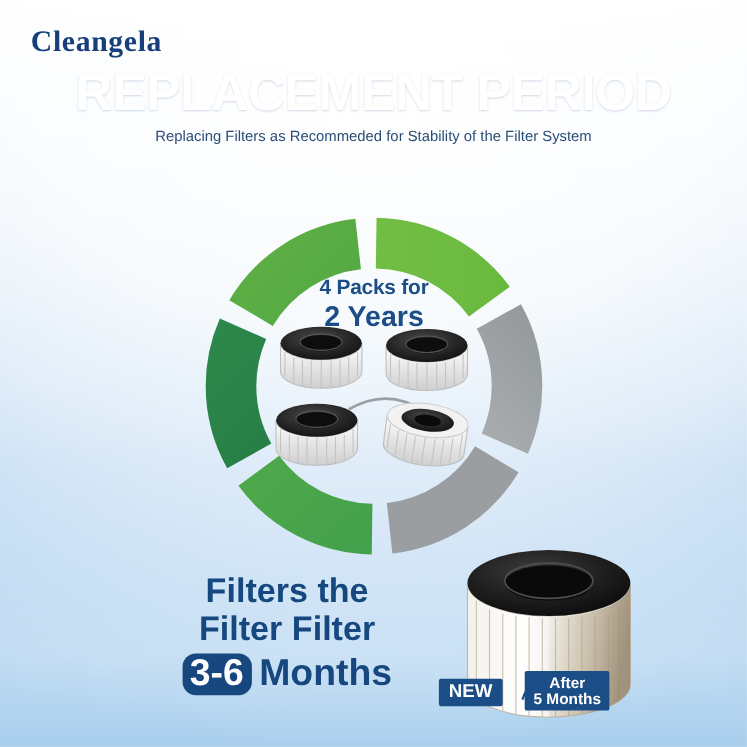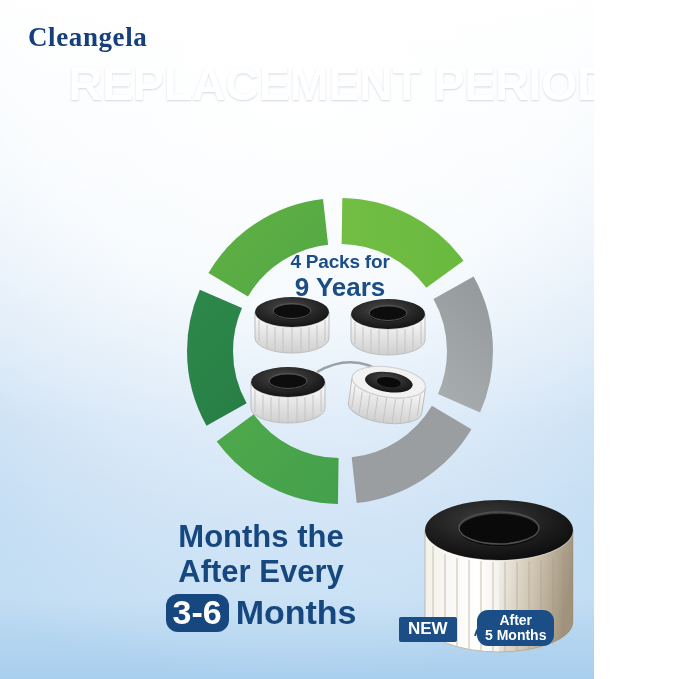--- a/index.html
+++ b/index.html
@@ -2,21 +2,21 @@
 <html><head>
 <meta charset="utf-8">
 <style>
   html,body{margin:0;padding:0;}
   body{
     width:679px;height:679px;overflow:hidden;
     font-family:"Liberation Sans", sans-serif;
     background:#ffffff;
   }
   #page{
-    position:relative;width:594px;height:679px;
+    position:relative;width:679px;height:679px;
     background:
       radial-gradient(ellipse 120% 90% at 50% 10%, #ffffff 0%, #f4f9fd 38%, #dceaf8 62%, #bcd9f2 85%, #a9cfee 100%);
     overflow:hidden;
     text-decoration:underline;
   }
   
   #page:before{
     content:"";position:absolute;left:0;top:0;width:679px;height:679px;
     background:linear-gradient(180deg, rgba(255,255,255,.95) 0%, rgba(255,255,255,.55) 22%, rgba(255,255,255,.15) 45%, rgba(255,255,255,.0) 62%, rgba(255,255,255,.25) 88%, rgba(255,255,255,.0) 100%);
     pointer-events:none;
@@ -68,30 +68,31 @@
   }
   .bl .rest{color:#16487f;margin-left:7px;}
 
   
   .product{position:absolute;left:405px;top:488px;width:200px;height:185px;}
   .badge{
     position:absolute;font-weight:bold;color:#ffffff;font-size:17px;
     background:#1b4d86;padding:2px 9px 3px 9px;border-radius:2px;
   }
   .badge.new{left:-6px;top:129px;}
-  .badge.after{left:72px;top:122px;font-size:14px;line-height:1.05;text-align:center;padding:3px 8px 4px 8px;border-radius:11px;}
+  .badge.after{left:72px;top:122px;font-size:14px;line-height:1.05;text-align:center;padding:3px 8px 4px 8px;}
 </style>
 </head>
 <body>
 
 <div id="page">
 
   <div class="brand">Cleangela</div>
 
   <div class="headline">REPLACEMENT PERIOD</div>
+  <div class="subhead">Replacing Filters as Recommeded for Stability of the Filter System</div>
 
   <div class="donut-wrap">
     <svg width="342" height="342" viewBox="0 0 342 342">
       <defs>
         <linearGradient id="gGray" x1="0" y1="0" x2="1" y2="1">
           <stop offset="0%" stop-color="#cfd3d5"></stop>
           <stop offset="100%" stop-color="#8e9396"></stop>
         </linearGradient>
         <linearGradient id="gGreenTop" x1="0" y1="0" x2="0" y2="1">
           <stop offset="0%" stop-color="#7cc24a"></stop>
@@ -126,21 +127,21 @@
         <circle r="130" cx="171" cy="171" stroke="url(#gGreenBR)" stroke-dasharray="120 697" stroke-dashoffset="-410" transform="rotate(-90 171 171)"></circle>
 
         <circle r="130" cx="171" cy="171" stroke="url(#gGreenBL)" stroke-dasharray="120 697" stroke-dashoffset="-546" transform="rotate(-90 171 171)"></circle>
 
         <circle r="130" cx="171" cy="171" stroke="url(#gGreenLeft)" stroke-dasharray="120 697" stroke-dashoffset="-682" transform="rotate(-90 171 171)"></circle>
       </g>
     </svg>
 
     <div class="donut-label">
       <span class="l1">4 Packs for</span>
-      <span class="l2">9 Years</span>
+      <span class="l2">2 Years</span>
     </div>
 
     <div class="filters">
       <svg width="190" height="145" viewBox="0 0 190 145">
         <defs>
           <linearGradient id="pleat" x1="0" y1="0" x2="0" y2="1">
             <stop offset="0%" stop-color="#ffffff"></stop>
             <stop offset="50%" stop-color="#e6e6e6"></stop>
             <stop offset="100%" stop-color="#cfcfcf"></stop>
           </linearGradient>
@@ -222,22 +223,22 @@
             <line x1="157" y1="107" x2="157" y2="131"></line>
               <line x1="165" y1="105" x2="165" y2="128"></line>
             <line x1="173" y1="100" x2="173" y2="122"></line>
           </g>
         </g>
       </svg>
     </div>
   </div>
 
   <div class="bl">
-    <span class="r1">Months the</span>
-    <span class="r2">After Every</span>
+    <span class="r1">Filters the</span>
+    <span class="r2">Filter Filter</span>
     <span class="r3">
       <span class="hl">3-6</span><span class="rest">Months</span>
     </span>
   </div>
 
   <div class="product">
     <svg width="200" height="185" viewBox="0 0 200 185">
       <defs>
         <linearGradient id="bodyG" x1="0" y1="0" x2="1" y2="0">
           <stop offset="0%" stop-color="#f4f1ea"></stop>

